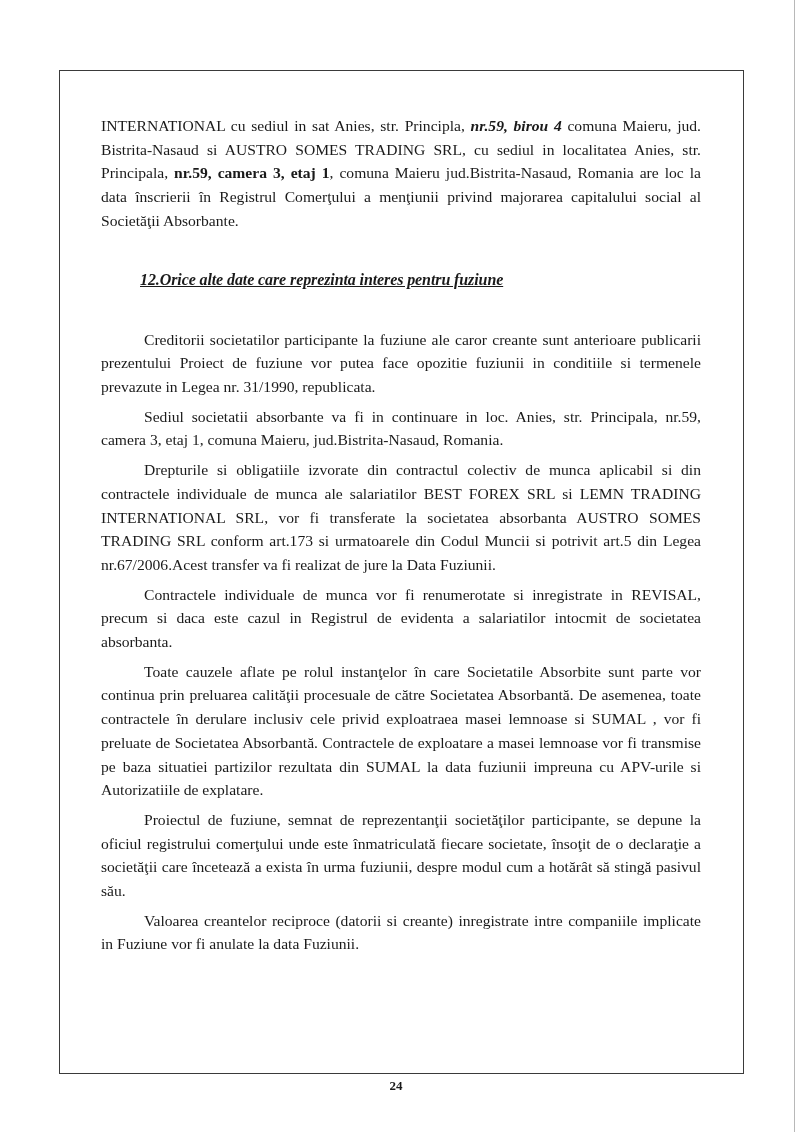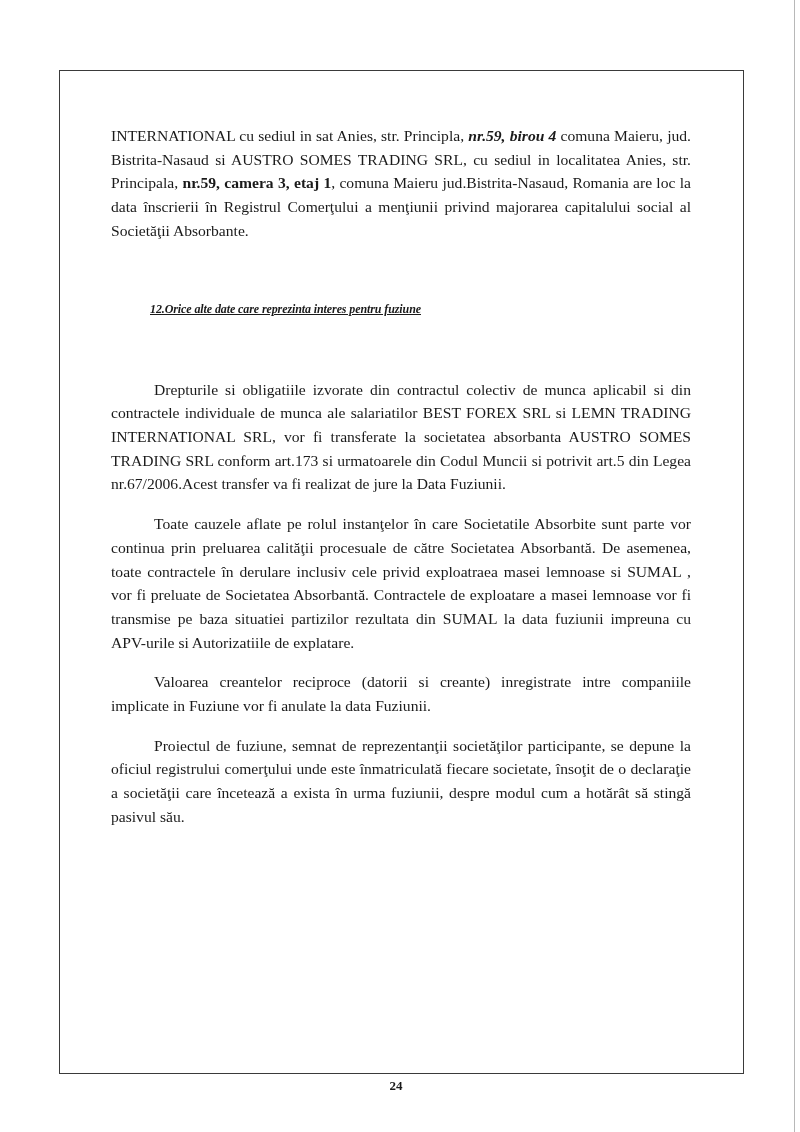--- a/index.html
+++ b/index.html
@@ -34,37 +34,37 @@
     }
     .content {
       position: absolute;
       left: 95px;
       top: 108px;
       width: 612px;
       font-size: 15.6px;
       line-height: 23.7px;
     }
     .content p {
-      margin: 16px;
+      margin: 6px;
       text-align: justify;
       text-align-last: left;
     }
     .content p.indent {
       text-indent: 43px;
     }
     .gap {
       height: 23.7px;
     }
     .heading {
       margin: 0;
       padding-left: 39px;
       font-weight: bold;
       font-style: italic;
       text-decoration: underline;
-      font-size: 12px;
+      font-size: 16px;
       line-height: 23.7px;
       letter-spacing: -0.1px;
     }
     .b { font-weight: bold; }
     .bi { font-weight: bold; font-style: italic; }
     .it { font-style: italic; }
     .page-number {
       position: absolute;
       left: 0;
       width: 800px;
@@ -88,19 +88,22 @@
   <p>
     <span>INTERNATIONAL cu sediul in sat Anies, str. Principla, </span><span class="bi">nr.59, birou 4</span><span> comuna Maieru, jud. Bistrita-Nasaud si AUSTRO SOMES TRADING SRL, cu sediul in localitatea Anies, str. Principala, </span><span class="b">nr.59, camera 3, etaj 1</span><span>, comuna Maieru jud.Bistrita-Nasaud, Romania are loc la data înscrierii în Registrul Comerţului a menţiunii privind majorarea capitalului social al Societăţii Absorbante.</span>
   </p>
 
   <div class="gap"></div>
 
   <p class="heading">12.Orice alte date care reprezinta interes pentru fuziune</p>
 
   <div class="gap"></div>
 
+  <p class="indent">Creditorii societatilor participante la fuziune ale caror creante sunt anterioare publicarii prezentului Proiect de fuziune vor putea face opozitie fuziunii in conditiile si termenele prevazute in Legea nr. 31/1990, republicata.</p>
+  <p class="indent">Sediul societatii absorbante va fi in continuare  in loc. Anies, str. Principala, nr.59, camera 3, etaj 1, comuna Maieru, jud.Bistrita-Nasaud, Romania.</p>
   <p class="indent">Drepturile si obligatiile izvorate din contractul colectiv de munca aplicabil si din contractele individuale de munca ale salariatilor BEST FOREX SRL si LEMN TRADING INTERNATIONAL SRL,   vor fi transferate la societatea absorbanta AUSTRO SOMES TRADING SRL conform art.173 si urmatoarele din Codul Muncii si   potrivit art.5 din Legea nr.67/2006.Acest transfer va fi realizat de jure la Data Fuziunii.</p>
+  <p class="indent">Contractele individuale de munca vor fi renumerotate si inregistrate in REVISAL, precum si daca este cazul in Registrul de evidenta  a salariatilor intocmit de societatea absorbanta.</p>
   <p class="indent">Toate cauzele aflate pe rolul instanţelor  în care Societatile Absorbite sunt parte vor continua prin preluarea calităţii procesuale de către Societatea Absorbantă. De asemenea, toate contractele în derulare inclusiv cele privid exploatraea masei lemnoase si SUMAL , vor fi preluate de Societatea Absorbantă. Contractele de exploatare a masei lemnoase vor fi transmise pe baza situatiei partizilor rezultata din SUMAL la data fuziunii impreuna cu APV-urile si Autorizatiile de explatare.</p>
+  <p class="indent">Proiectul de fuziune, semnat de reprezentanţii societăţilor participante, se depune la oficiul registrului comerţului unde este înmatriculată fiecare societate, însoţit de o declaraţie a societăţii care încetează a exista în urma fuziunii, despre modul cum a hotărât să stingă pasivul său.</p>
   <p class="indent">Valoarea creantelor reciproce (datorii si creante) inregistrate intre companiile implicate in Fuziune vor fi anulate la data Fuziunii.</p>
-  <p class="indent">Proiectul de fuziune, semnat de reprezentanţii societăţilor participante, se depune la oficiul registrului comerţului unde este înmatriculată fiecare societate, însoţit de o declaraţie a societăţii care încetează a exista în urma fuziunii, despre modul cum a hotărât să stingă pasivul său.</p>
 </div>
 
 <div class="page-number">24</div>
 
 </body></html>

